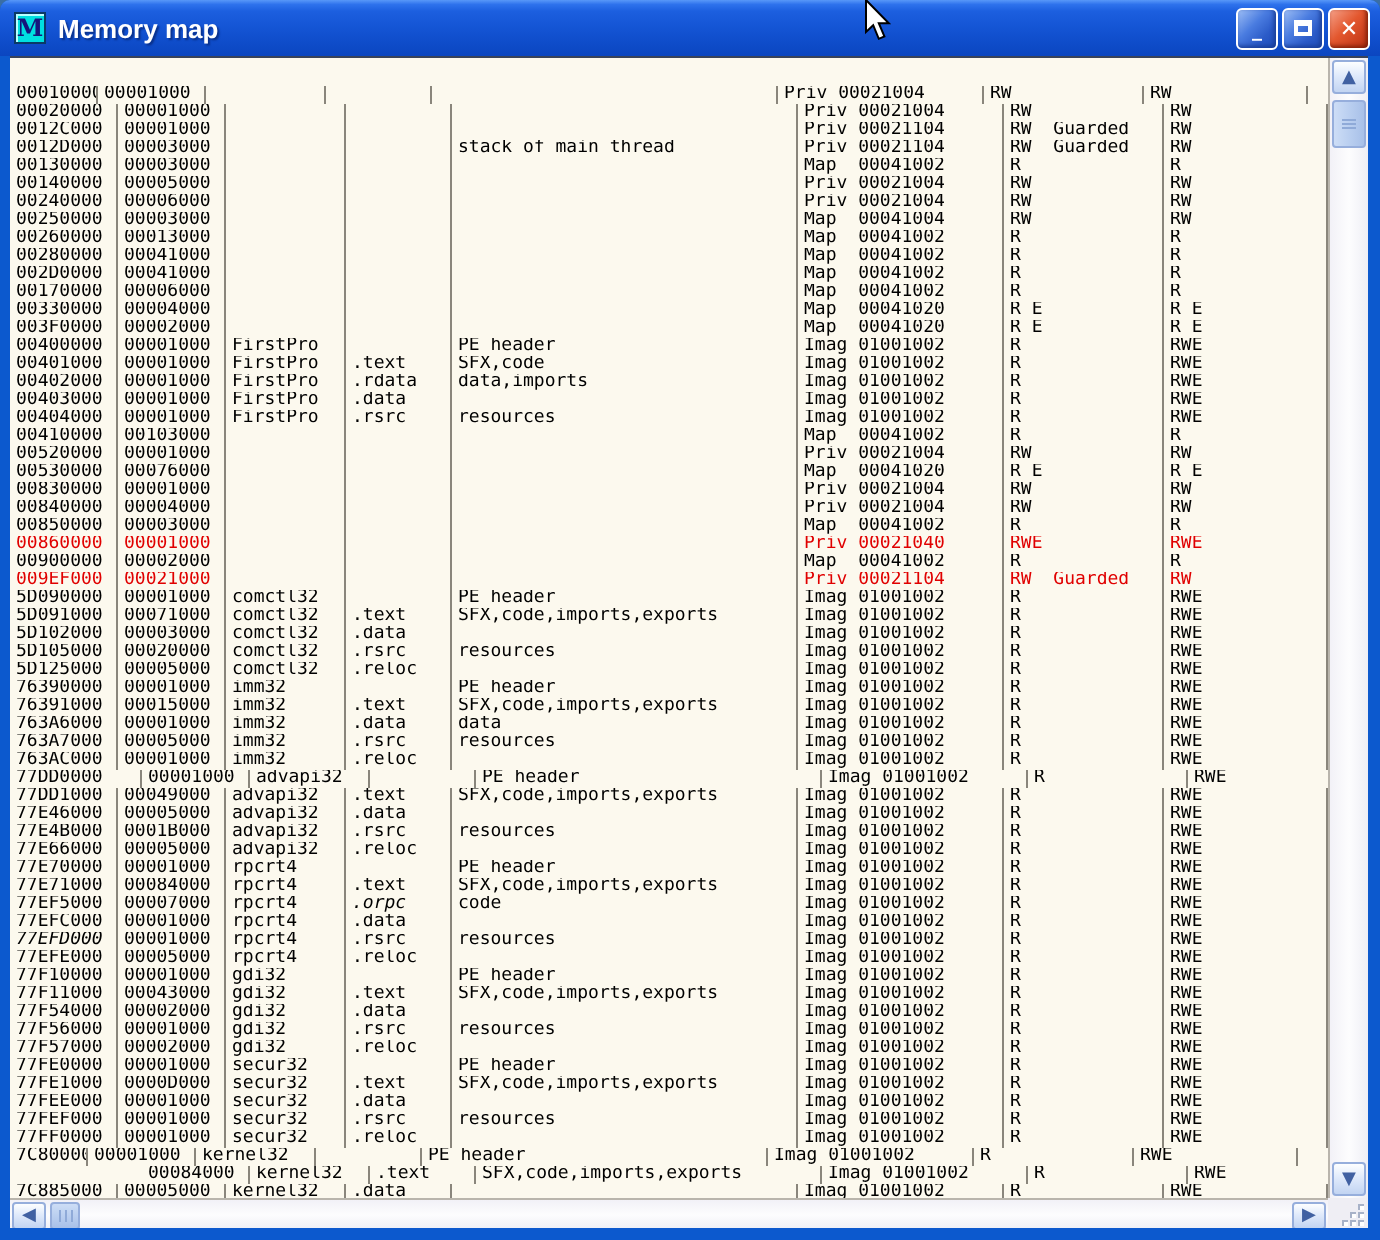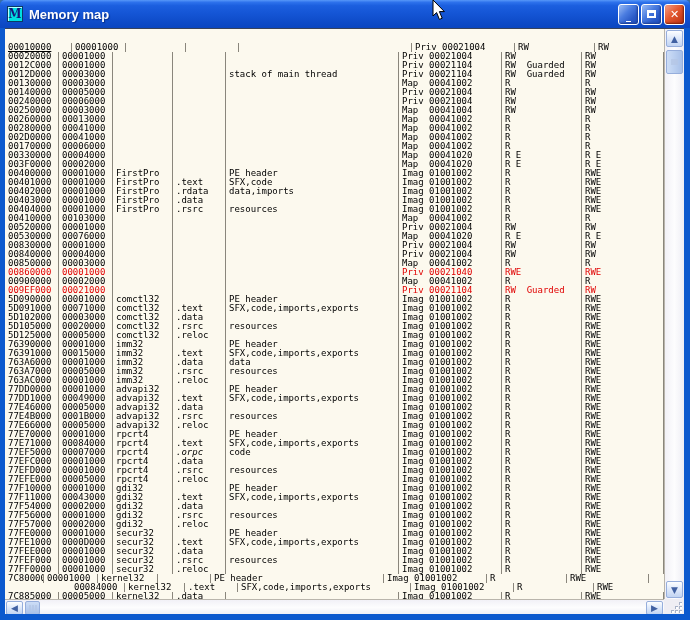--- a/index.html
+++ b/index.html
@@ -132,21 +132,21 @@
       <div class="cap-btn close">
         <span>✕</span>
       </div>
     </div>
   </div>
 
   <div id="client">
     <div id="grid-area">
       <div id="rows">
           <div class="trow">
-            <div class="tcell" style="width: 67px; text-decoration: underline;">00010000</div>
+            <div class="tcell" style="width: 44px;">00010000</div>
             <div class="tcell" style="width: 54px;">00001000</div>
             <div class="tcell" style="width: 60px;"></div>
             <div class="tcell" style="width: 53px;"></div>
             <div class="tcell" style="width: 173px;"></div>
             <div class="tcell" style="width: 103px;">Priv 00021004</div>
             <div class="tcell" style="width: 80px;">RW</div>
             <div class="tcell" style="width: 82px;">RW</div>
           </div>
           <div class="trow">
             <div class="tcell" style="width: 54px;">00020000</div>
@@ -512,21 +512,21 @@
             <div class="tcell" style="width: 54px;">763AC000</div>
             <div class="tcell" style="width: 54px;">00001000</div>
             <div class="tcell" style="width: 60px;">imm32</div>
             <div class="tcell" style="width: 53px;">.reloc</div>
             <div class="tcell" style="width: 173px;"></div>
             <div class="tcell" style="width: 103px;">Imag 01001002</div>
             <div class="tcell" style="width: 80px;">R</div>
             <div class="tcell" style="width: 82px;">RWE</div>
           </div>
           <div class="trow">
-            <div class="tcell" style="width: 54px;">77DD0000</div>
+            <div class="tcell" style="width: 66px;">77DD0000</div>
             <div class="tcell" style="width: 54px;">00001000</div>
             <div class="tcell" style="width: 60px;">advapi32</div>
             <div class="tcell" style="width: 53px;"></div>
             <div class="tcell" style="width: 173px;">PE header</div>
             <div class="tcell" style="width: 103px;">Imag 01001002</div>
             <div class="tcell" style="width: 80px;">R</div>
             <div class="tcell" style="width: 82px;">RWE</div>
           </div>
           <div class="trow">
             <div class="tcell" style="width: 54px;">77DD1000</div>
@@ -602,21 +602,21 @@
             <div class="tcell" style="width: 54px;">77EFC000</div>
             <div class="tcell" style="width: 54px;">00001000</div>
             <div class="tcell" style="width: 60px;">rpcrt4</div>
             <div class="tcell" style="width: 53px;">.data</div>
             <div class="tcell" style="width: 173px;"></div>
             <div class="tcell" style="width: 103px;">Imag 01001002</div>
             <div class="tcell" style="width: 80px;">R</div>
             <div class="tcell" style="width: 82px;">RWE</div>
           </div>
           <div class="trow">
-            <div class="tcell" style="width: 54px;">77EFD000</div>
+            <div class="tcell" style="width: 54px; font-style: italic;">77EFD000</div>
             <div class="tcell" style="width: 54px;">00001000</div>
             <div class="tcell" style="width: 60px;">rpcrt4</div>
             <div class="tcell" style="width: 53px;">.rsrc</div>
             <div class="tcell" style="width: 173px;">resources</div>
             <div class="tcell" style="width: 103px;">Imag 01001002</div>
             <div class="tcell" style="width: 80px;">R</div>
             <div class="tcell" style="width: 82px;">RWE</div>
           </div>
           <div class="trow">
             <div class="tcell" style="width: 54px;">77EFE000</div>

